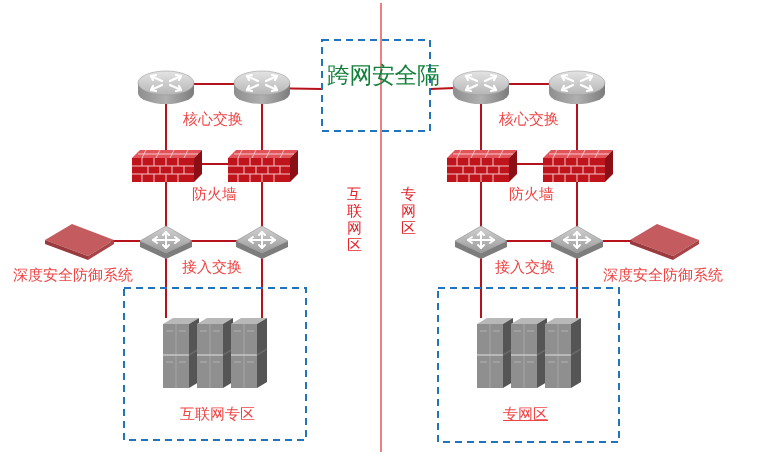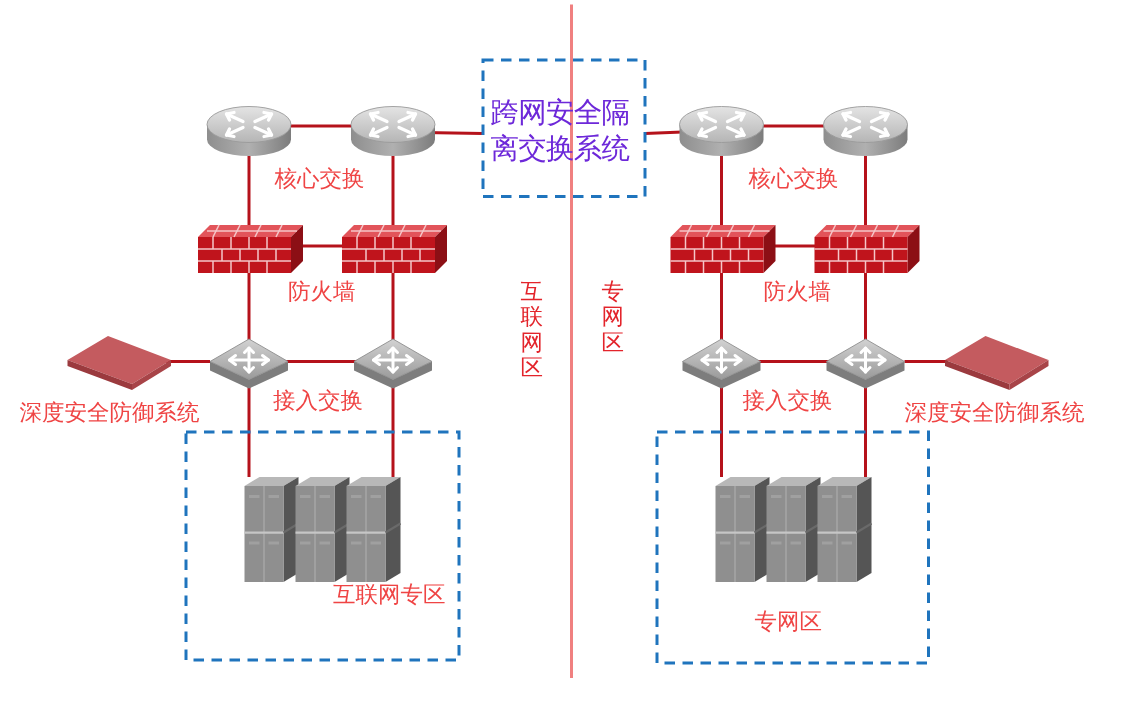--- a/index.html
+++ b/index.html
@@ -1,21 +1,21 @@
 <!DOCTYPE html>
 <html><head>
 <meta charset="utf-8">
 <style>
   html, body { margin: 0; padding: 0; background: #ffffff; }
   body { width: 764px; height: 473px; position: relative; overflow: hidden;
          font-family: "DejaVu Sans", "Liberation Sans", sans-serif; }
   #canvas { position: absolute; left: 0; top: 0; width: 764px; height: 473px; }
   .lbl { position: absolute; font-size: 15px; color: #ef4444; white-space: nowrap; line-height: 1; }
   .vlbl { position: absolute; font-size: 15px; color: #e3242b; line-height: 17px; width: 17px; text-align: center; }
-  .gw-text { position: absolute; font-size: 19px; color: #6d28d9; line-height: 24px; white-space: nowrap; letter-spacing: -0.5px; font-family: Liberation Serif, serif; }
+  .gw-text { position: absolute; font-size: 23px; color: #15803d; line-height: 24px; white-space: nowrap; letter-spacing: -0.5px; font-family: Liberation Serif, serif; }
 </style>
 </head>
 <body>
 
 <svg id="canvas" xmlns="http://www.w3.org/2000/svg" width="764" height="473" viewBox="0 0 764 473">
   <defs>
     <linearGradient id="routerTop" x1="0" y1="0" x2="0" y2="1">
       <stop offset="0" stop-color="#e4e4e4"></stop>
       <stop offset="1" stop-color="#b5b5b5"></stop>
     </linearGradient>
@@ -162,38 +162,37 @@
   <use href="#ids" x="665" y="236"></use>
   <g>
     <use href="#server" x="477" y="324"></use>
     <use href="#server" x="511" y="324"></use>
     <use href="#server" x="545" y="324"></use>
   </g>
 </svg>
 
 <div class="gw-text" style="left:327px; top:64px;">
   <div>跨网安全隔</div>
-  <div>离交换系统</div>
 </div>
 
 <div class="vlbl" style="left:346px; top:186px;">
     <div>互</div>
     <div>联</div>
     <div>网</div>
     <div>区</div>
   </div>
 <div class="vlbl" style="left:400px; top:186px;">
     <div>专</div>
     <div>网</div>
     <div>区</div>
   </div>
 
 <div class="lbl" style="left:183px; top:112px;">核心交换</div>
 <div class="lbl" style="left:192px; top:187px;">防火墙</div>
 <div class="lbl" style="left:182px; top:260px;">接入交换</div>
 <div class="lbl" style="left:13px; top:268px;">深度安全防御系统</div>
-<div class="lbl" style="left:180px; top:389px;margin-left:42px;">互联网专区</div>
+<div class="lbl" style="left:180px; top:407px;">互联网专区</div>
 
 <div class="lbl" style="left:499px; top:112px;">核心交换</div>
 <div class="lbl" style="left:509px; top:187px;">防火墙</div>
 <div class="lbl" style="left:495px; top:260px;">接入交换</div>
 <div class="lbl" style="left:603px; top:268px;">深度安全防御系统</div>
-<div class="lbl" style="left:503px; top:407px;">专网区</div>
+<div class="lbl" style="left:503px; top:407px;text-decoration:underline;">专网区</div>
 
 </body></html>

